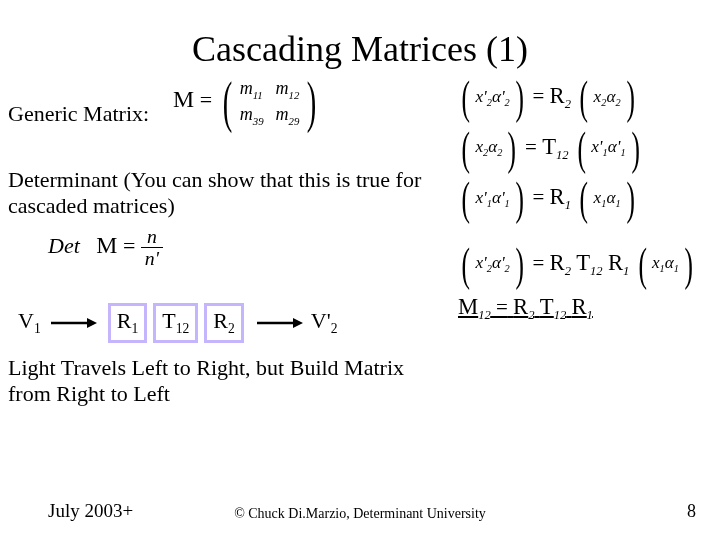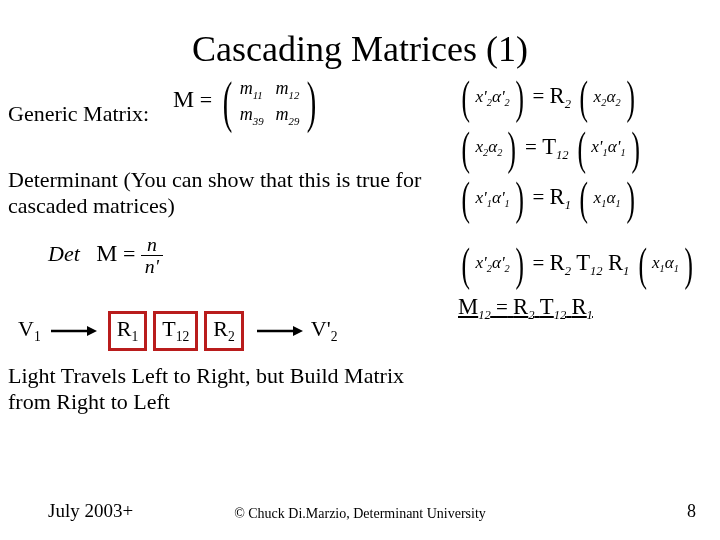--- a/index.html
+++ b/index.html
@@ -41,32 +41,32 @@
   }
   .gm-row {
     display: flex;
     align-items: flex-end;
     gap: 24px;
   }
   .det-block {
     margin-top: 40px;
   }
   .det-formula {
-    margin-top: 16px;
+    margin-top: 8px;
     margin-left: 40px;
   }
   .cascade-row {
     margin-top: 34px;
     display: flex;
     align-items: center;
     font-size: 22px;
   }
   .cascade-row .v1 { margin-left: 10px; }
   .box {
-    border: 3px solid #b91c1c;
+    border: 3px solid #c4b5fd;
     padding: 4px 6px 4px 6px;
     margin: 0 3px;
     font-size: 22px;
     line-height: 1;
   }
   .arrow-svg { margin: 0 8px; }
   .light-text {
     margin-top: 12px;
     font-size: 22px;
     line-height: 1.18;

